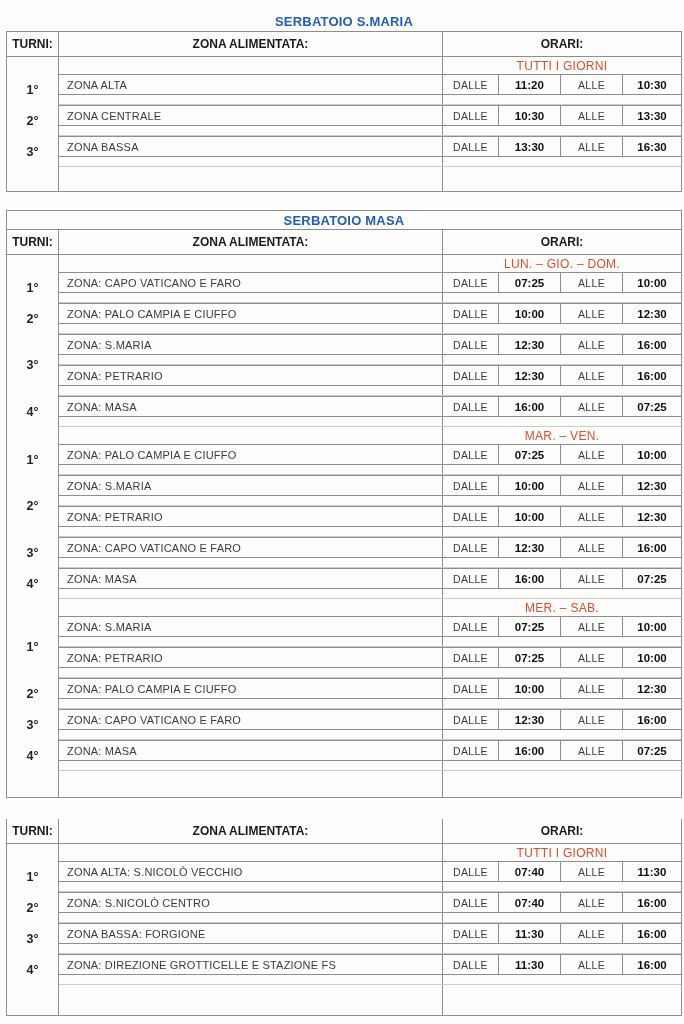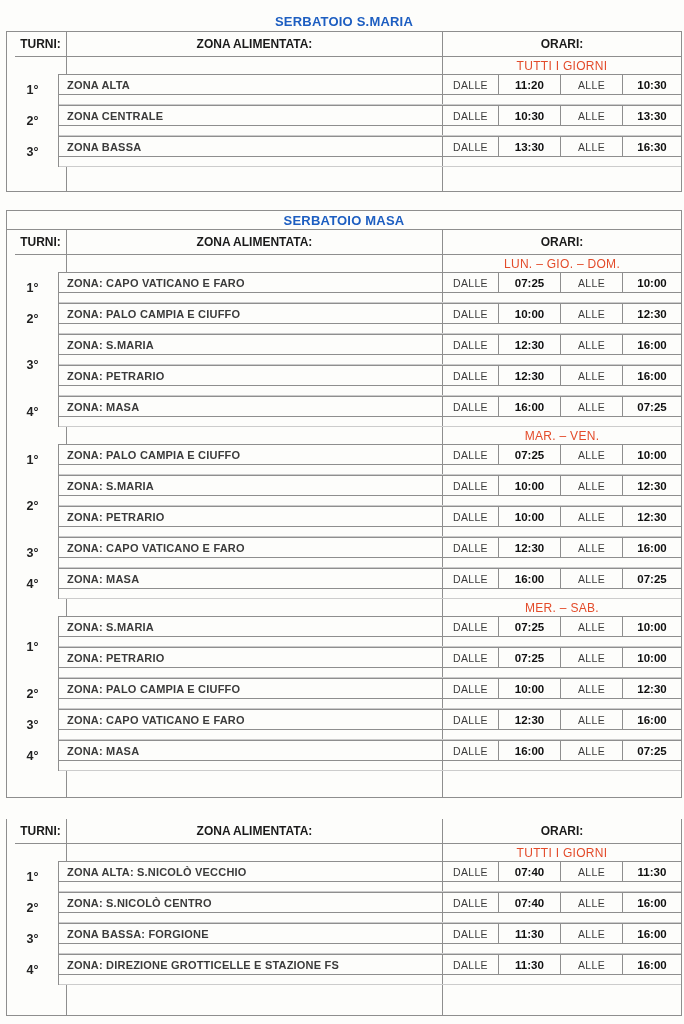--- a/index.html
+++ b/index.html
@@ -33,21 +33,21 @@
   }
   .title-row.clipped { border-left: none; border-right: none; border-top: none; }
 
   .tbl-body {
     border-left: 1px solid var(--line);
     border-right: 1px solid var(--line);
     border-bottom: 1px solid var(--line);
     box-sizing: border-box;
   }
 
-  .row3 { display: grid; grid-template-columns: 52px 1fr 239px; box-sizing: border-box; margin-left: 8px; }
+  .row3 { display: grid; grid-template-columns: 52px 1fr 239px; box-sizing: border-box; }
   .dv-r { border-right: 1px solid var(--line); box-sizing: border-box; }
   .dv-l { border-left: 1px solid var(--line); box-sizing: border-box; }
 
   .hdr-row { height: 25px; border-bottom: 1px solid var(--line); }
   .hdr-cell {
     display: flex; align-items: center; justify-content: center;
     font-weight: bold; font-size: 12px; color: var(--ink);
   }
 
   .day-row { height: 17px; }
@@ -63,21 +63,21 @@
     display: flex; align-items: center; justify-content: center;
     font-weight: bold; font-size: 12.5px; color: #222;
   }
   .block-rows { display: block; }
 
   .zone-row { display: grid; grid-template-columns: 1fr 239px; height: 21px; box-sizing: border-box; }
   .zone-cell {
     border-top: 1px solid var(--line); border-bottom: 1px solid var(--line);
     box-sizing: border-box;
     display: flex; align-items: center; padding-left: 8px;
-    font-size: 11px; color: var(--zone-ink); letter-spacing: .2px; font-weight: bold;
+    font-size: 11px; color: var(--zone-ink); letter-spacing: .2px;
   }
   .orari-cells {
     border-left: 1px solid var(--line); box-sizing: border-box;
     display: grid; grid-template-columns: 56px 62px 62px 1fr;
   }
   .orari-cells > div {
     border-top: 1px solid var(--line);
     border-bottom: 1px solid var(--line);
     border-right: 1px solid var(--line);
     box-sizing: border-box;

